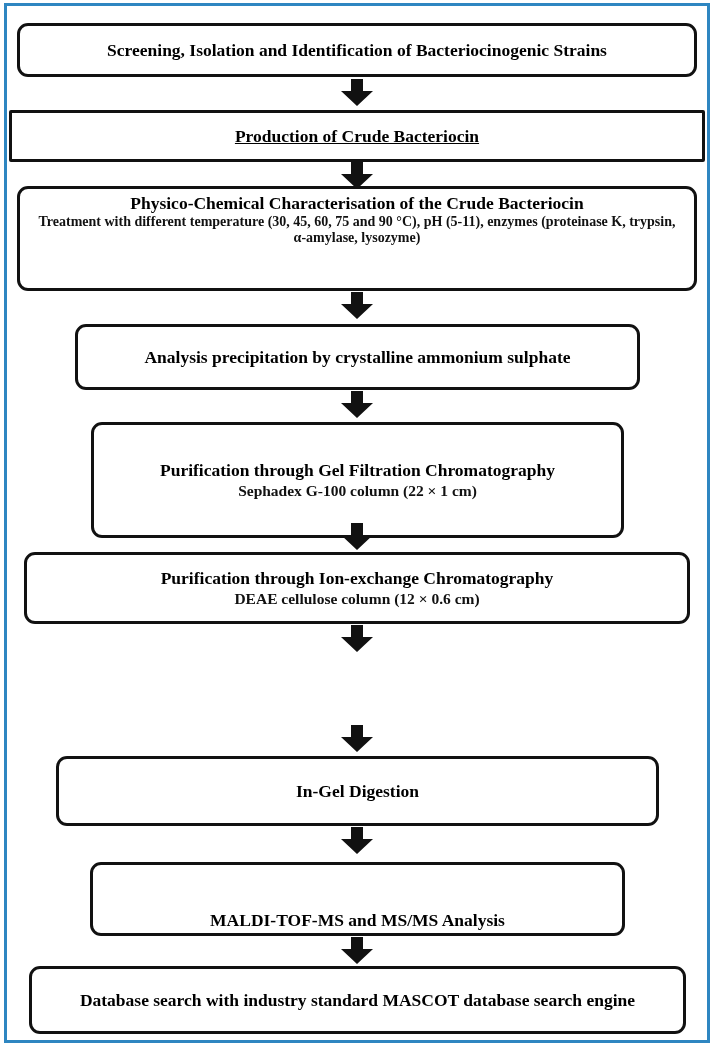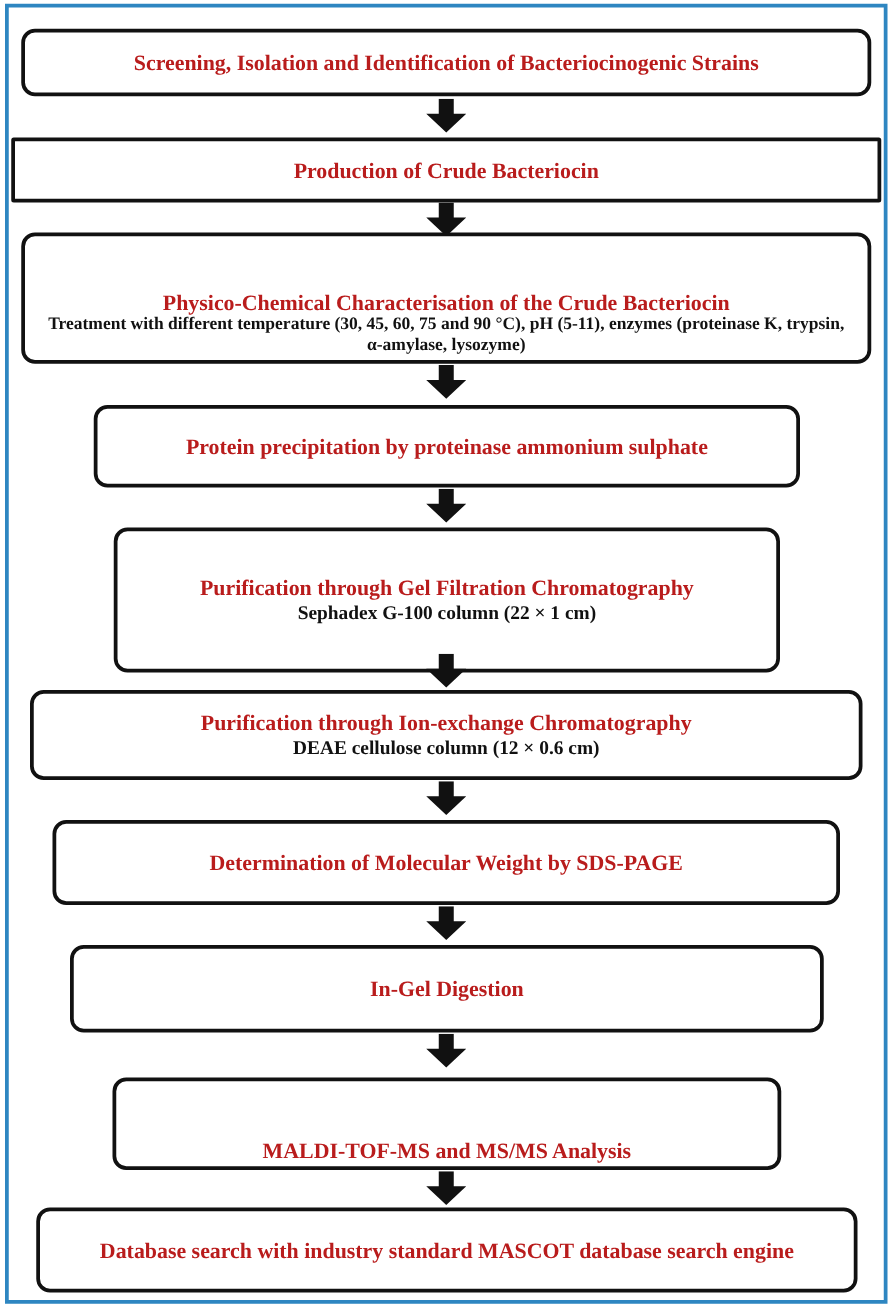--- a/index.html
+++ b/index.html
@@ -43,24 +43,25 @@
     background: #ffffff;
     display: flex;
     flex-direction: column;
     align-items: center;
     justify-content: center;
     text-align: center;
     padding: 2px 10px;
   }
   .node-box.square-corners {
     border-radius: 2px;
+    text-decoration: underline;
   }
   .node-title {
     font-weight: bold;
-    color: #b91c1c;
+    color: #000000;
     line-height: 1.18;
   }
   .node-sub {
     font-weight: bold;
     color: #111111;
     line-height: 1.2;
   }
   .t17 { font-size: 17.5px; }
   .t15 { font-size: 15.5px; }
   .t14 { font-size: 14px; }
@@ -100,33 +101,33 @@
     <div class="node-box square-corners" style="left:9px; top:110px; width:696px; height:52px;">
       <div class="node-title t17">Production of Crude Bacteriocin</div>
     </div>
 
     <div class="arrow" style="left:340px; top:162px;">
       <svg viewBox="0 0 34 28" preserveAspectRatio="none" aria-hidden="true">
         <polygon points="11,0 23,0 23,12 33,12 17,27 1,12 11,12" fill="#111111"></polygon>
       </svg>
     </div>
 
-    <div class="node-box" style="left:17px; top:186px; width:680px; height:105px; justify-content:flex-end; padding-top:4px;">
+    <div class="node-box" style="left:17px; top:186px; width:680px; height:105px; justify-content:flex-start; padding-top:4px;">
       <div class="node-title t17">Physico-Chemical Characterisation of the Crude Bacteriocin</div>
       <div class="node-sub t14 gap-sub" style="max-width:645px;">Treatment with different temperature (30, 45, 60, 75 and 90 °C), pH (5-11), enzymes (proteinase K, trypsin, α-amylase, lysozyme)</div>
     </div>
 
     <div class="arrow" style="left:340px; top:292px;">
       <svg viewBox="0 0 34 28" preserveAspectRatio="none" aria-hidden="true">
         <polygon points="11,0 23,0 23,12 33,12 17,27 1,12 11,12" fill="#111111"></polygon>
       </svg>
     </div>
 
     <div class="node-box" style="left:75px; top:324px; width:565px; height:66px;">
-      <div class="node-title t17">Protein precipitation by proteinase ammonium sulphate</div>
+      <div class="node-title t17">Analysis precipitation by crystalline ammonium sulphate</div>
     </div>
 
     <div class="arrow" style="left:340px; top:391px;">
       <svg viewBox="0 0 34 28" preserveAspectRatio="none" aria-hidden="true">
         <polygon points="11,0 23,0 23,12 33,12 17,27 1,12 11,12" fill="#111111"></polygon>
       </svg>
     </div>
 
     <div class="node-box" style="left:91px; top:422px; width:533px; height:116px;">
       <div class="node-title t17">Purification through Gel Filtration Chromatography</div>
@@ -143,23 +144,20 @@
       <div class="node-title t17">Purification through Ion-exchange Chromatography</div>
       <div class="node-sub t15 gap-sub-tight">DEAE cellulose column (12 × 0.6 cm)</div>
     </div>
 
     <div class="arrow" style="left:340px; top:625px;">
       <svg viewBox="0 0 34 28" preserveAspectRatio="none" aria-hidden="true">
         <polygon points="11,0 23,0 23,12 33,12 17,27 1,12 11,12" fill="#111111"></polygon>
       </svg>
     </div>
 
-    <div class="node-box" style="left:42px; top:656px; width:630px; height:68px;">
-      <div class="node-title t17">Determination of Molecular Weight by SDS-PAGE</div>
-    </div>
 
     <div class="arrow" style="left:340px; top:725px;">
       <svg viewBox="0 0 34 28" preserveAspectRatio="none" aria-hidden="true">
         <polygon points="11,0 23,0 23,12 33,12 17,27 1,12 11,12" fill="#111111"></polygon>
       </svg>
     </div>
 
     <div class="node-box" style="left:56px; top:756px; width:603px; height:70px;align-items:center;">
       <div class="node-title t17">In-Gel Digestion</div>
     </div>

